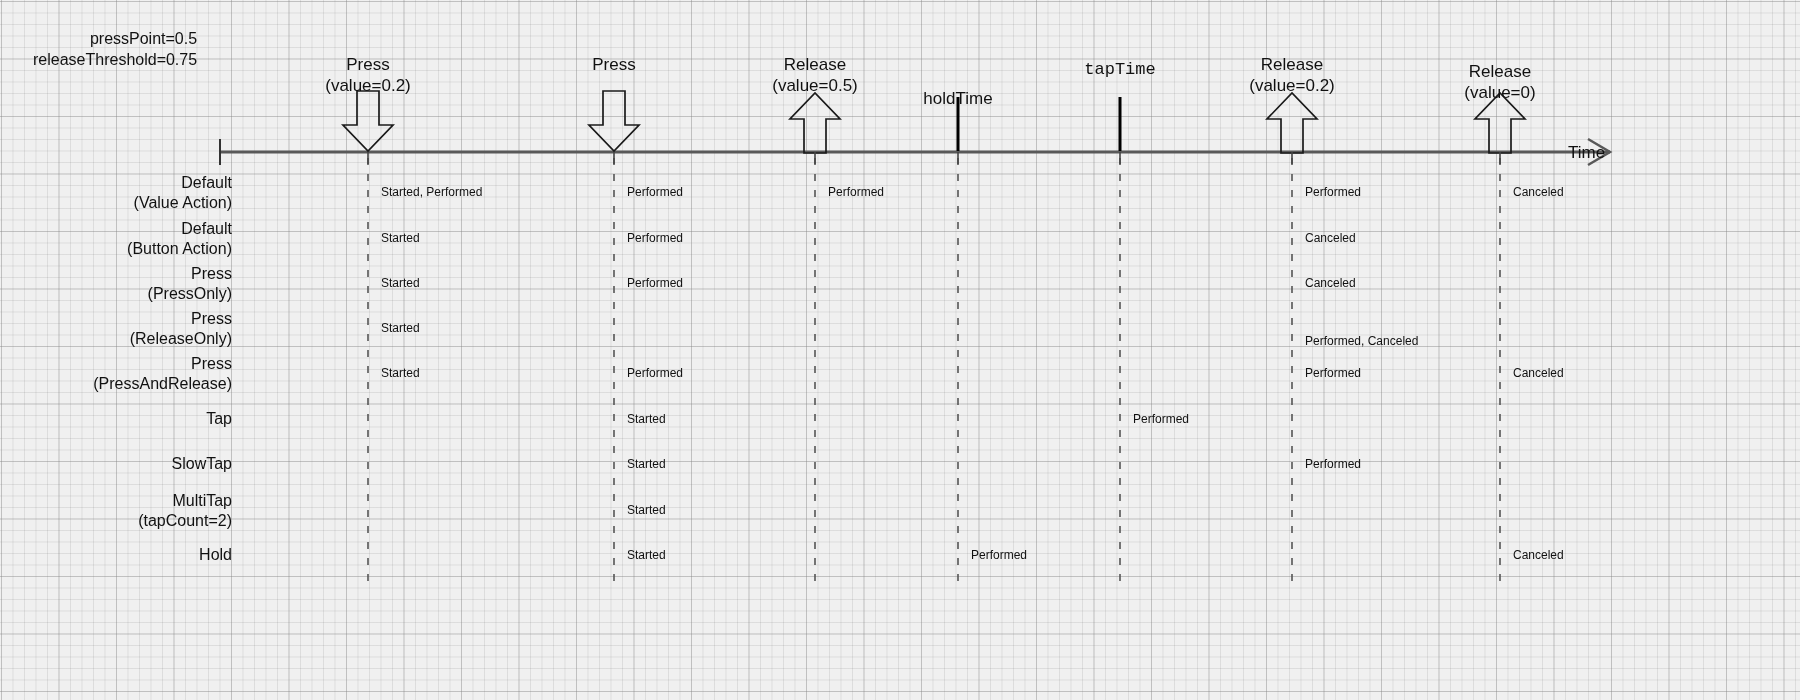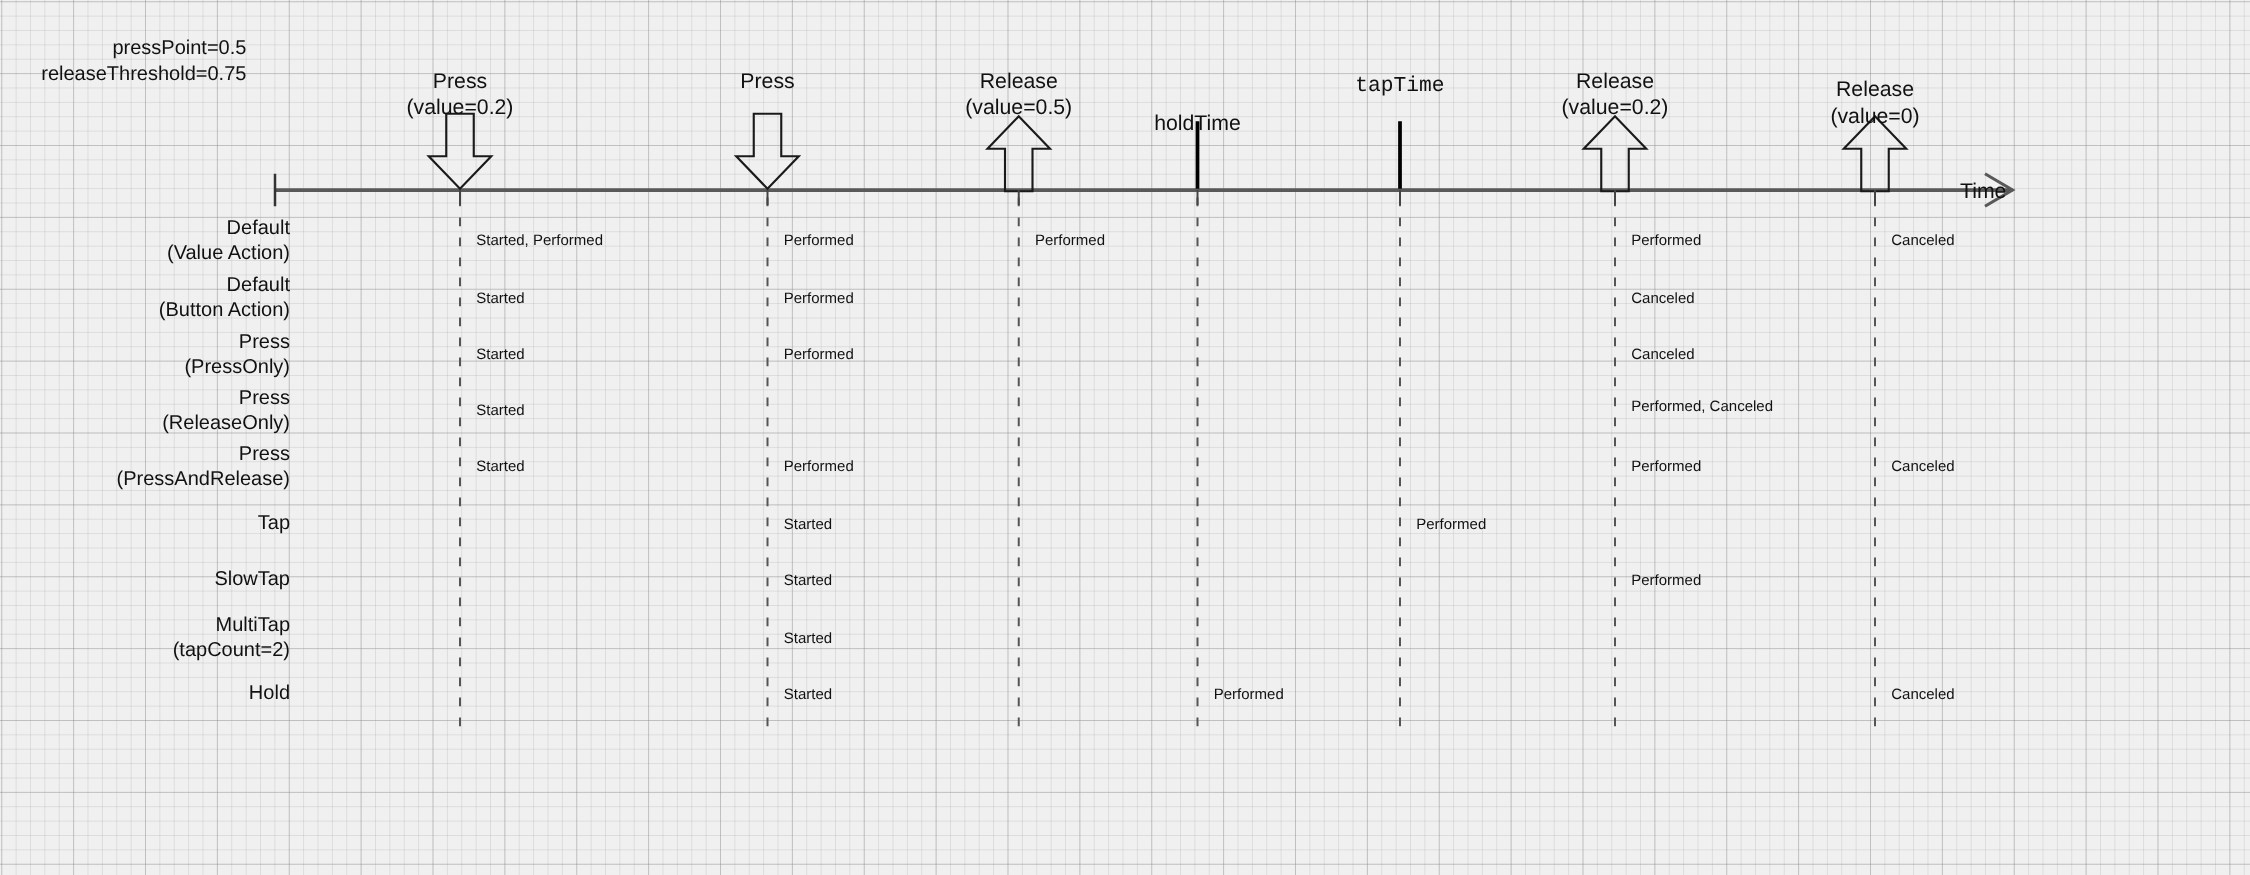--- a/index.html
+++ b/index.html
@@ -145,21 +145,21 @@
       <div class="txt cell" style="left: 828px; top: 183px;">Performed</div>
       <div class="txt cell" style="left: 1305px; top: 183px;">Performed</div>
       <div class="txt cell" style="left: 1513px; top: 183px;">Canceled</div>
       <div class="txt cell" style="left: 381px; top: 229px;">Started</div>
       <div class="txt cell" style="left: 627px; top: 229px;">Performed</div>
       <div class="txt cell" style="left: 1305px; top: 229px;">Canceled</div>
       <div class="txt cell" style="left: 381px; top: 274px;">Started</div>
       <div class="txt cell" style="left: 627px; top: 274px;">Performed</div>
       <div class="txt cell" style="left: 1305px; top: 274px;">Canceled</div>
       <div class="txt cell" style="left: 381px; top: 319px;">Started</div>
-      <div class="txt cell" style="left: 1305px; top: 316px;">Performed, Canceled</div>
+      <div class="txt cell" style="left: 1305px; top: 332px;">Performed, Canceled</div>
       <div class="txt cell" style="left: 381px; top: 364px;">Started</div>
       <div class="txt cell" style="left: 627px; top: 364px;">Performed</div>
       <div class="txt cell" style="left: 1305px; top: 364px;">Performed</div>
       <div class="txt cell" style="left: 1513px; top: 364px;">Canceled</div>
       <div class="txt cell" style="left: 627px; top: 410px;">Started</div>
       <div class="txt cell" style="left: 1133px; top: 410px;">Performed</div>
       <div class="txt cell" style="left: 627px; top: 455px;">Started</div>
       <div class="txt cell" style="left: 1305px; top: 455px;">Performed</div>
       <div class="txt cell" style="left: 627px; top: 501px;">Started</div>
       <div class="txt cell" style="left: 627px; top: 546px;">Started</div>

